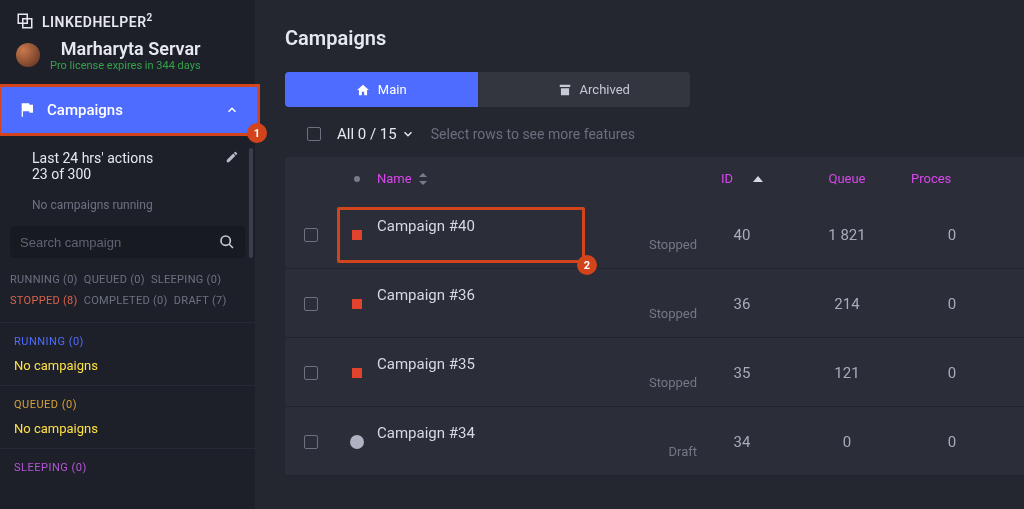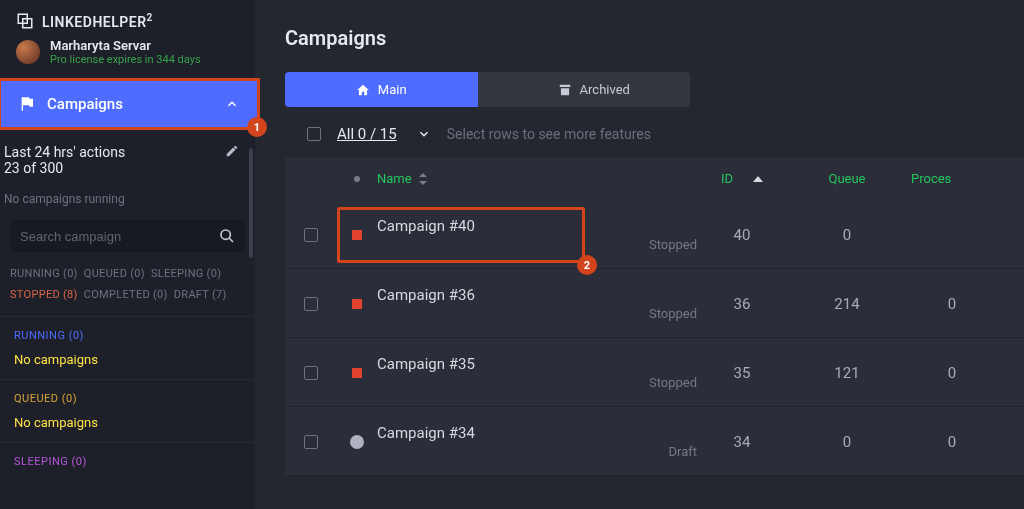--- a/index.html
+++ b/index.html
@@ -8,30 +8,30 @@
   font-family: -apple-system, BlinkMacSystemFont, "Segoe UI", Roboto, sans-serif;
   background: #242730; color: #c5c8d0;
   display: flex; overflow: hidden; font-size: 13px;
 }
 .sidebar { width: 255px; background: #1e2029; height: 100%; position: relative; display: flex; flex-direction: column; }
 .brand { display: flex; align-items: center; gap: 8px; padding: 12px 16px 8px; }
 .brand-name { color: #e6e8ee; font-weight: 600; letter-spacing: 0.5px; font-size: 14px; }
 .brand sup { font-size: 10px; }
 .user-row { display: flex; align-items: center; gap: 10px; padding: 0 16px 8px; }
 .avatar { width: 24px; height: 24px; border-radius: 50%; background: radial-gradient(circle at 30% 30%, #c97a4c, #5b2c1e); }
-.user-name { color: #e6e8ee; font-weight: 600; font-size: 13px; }
+.user-name { color: #e6e8ee; font-weight: 600; font-size: 18px; text-align: right; }
 .license { color: #35a24a; font-size: 11px; }
 .nav-item {
   display: flex; align-items: center; justify-content: space-between;
   background: #4e6cff; color: #fff; padding: 14px 18px; font-size: 15px; font-weight: 500;
   border: 3px solid #d2441c; position: relative; margin: 4px 0 0 -2px; width: 262px;
 }
 .nav-item .left { display:flex; align-items:center; gap:12px; }
 .anno-1 { position:absolute; right:-10px; bottom:-10px; width:20px; height:20px; border-radius:50%; background:#d2441c; color:#fff; font-size:11px; font-weight:700; display:flex; align-items:center; justify-content:center; }
-.stats-block { padding: 14px 4px 6px; position:relative; }
+.stats-block { padding: 14px 32px 6px; position:relative; }
 .stats-title { color:#e6e8ee; font-size:14px; }
 .stats-sub { color:#e6e8ee; font-size:14px; }
 .stats-tiny { color:#6c7282; font-size:12px; margin-top:16px; }
 .pencil { position:absolute; right:16px; top:14px; color:#b7bccb; }
 .search-wrap { padding: 8px 10px; }
 .search { display:flex; align-items:center; background:#181a22; border-radius:4px; padding:8px 10px; }
 .search input { flex:1; background:transparent; border:none; outline:none; color:#c5c8d0; font-size:13px; }
 .search input::placeholder { color:#5f6473; }
 .filter-tags { padding: 4px 10px 10px; color:#6c7282; font-size:11px; line-height:1.9; letter-spacing:0.3px; }
 .filter-tags .stopped { color:#da634a; }
@@ -43,25 +43,25 @@
 .no-camp { color:#fde047; font-size:13px; margin-top:10px; }
 .sidebar-scroll { position:absolute; right:2px; top:148px; width:4px; height:110px; background:#3b3f4d; border-radius:2px; }
 
 .main { flex:1; padding: 26px 0 0 30px; display:flex; flex-direction:column; }
 .page-title { color:#e6e8ee; font-size:20px; font-weight:600; margin-bottom:22px; }
 .tabs { display:flex; width:405px; border-radius:4px; overflow:hidden; background:#33363f; margin-bottom:18px;gap:20px; }
 .tab { flex:1; text-align:center; padding:10px 0; font-size:13px; display:flex; align-items:center; justify-content:center; gap:8px; color:#c8cbd5; }
 .tab.active { background:#4e6cff; color:#fff; }
 .selector-row { display:flex; align-items:center; gap:16px; padding:0 0 14px 22px; }
 .checkbox { width:14px; height:14px; border:1.5px solid #6c7282; border-radius:2px; }
-.all-label { color:#e6e8ee; font-size:15px; display:flex; align-items:center; gap:20px;text-decoration:underline; }
+.all-label { color:#e6e8ee; font-size:15px; display:flex; align-items:center; gap:4px; }
 .hint { color:#6a6f7e; font-size:14px; }
 .table { background:#2b2e38; border-radius:4px 0 0 0; overflow:hidden; }
 .thead, .trow { display:grid; grid-template-columns: 52px 40px 320px 90px 120px 90px; align-items:center; }
-.thead { padding:14px 0; color:#22c55e; font-size:13px; }
+.thead { padding:14px 0; color:#d946ef; font-size:13px; }
 .trow { padding:16px 0; border-top:1px solid #35384400; border-bottom:1px solid #22242d; }
 .trow .cb { display:flex; justify-content:center; }
 .status-dot { width:10px; height:10px; background:#e2432f; }
 .cname { color:#d6d9e2; font-size:15px; }
 .cstatus { color:#737886; font-size:13px; margin-top:2px;text-align:right; }
 .num { color:#a7abba; font-size:15px; text-align:center; }
 .queue { text-align:center; }
 .proc-hd { text-align:left; padding-left:4px; }
 .name-hd { display:flex; align-items:center; gap:6px; }
 .id-hd { display:flex; align-items:center; gap:20px; justify-content:center; }
@@ -222,20 +222,21 @@
           <div class="checkbox"></div>
         </div>
       <div class="dot-hd">
           <div class="status-dot"></div>
         </div>
       <div>
         <div class="cname">Campaign #40</div>
         <div class="cstatus">Stopped</div>
       </div>
       <div class="num">40</div>
+      <div class="num queue">1 821</div>
       <div class="num">0</div>
       <div class="row-box" style="left:52px; top:6px; width:248px; height:56px;"></div>
       <div class="anno-2" style="left:292px; top:54px;">2</div>
     </div>
 
     <div class="trow">
       <div class="cb">
           <div class="checkbox"></div>
         </div>
       <div class="dot-hd">

